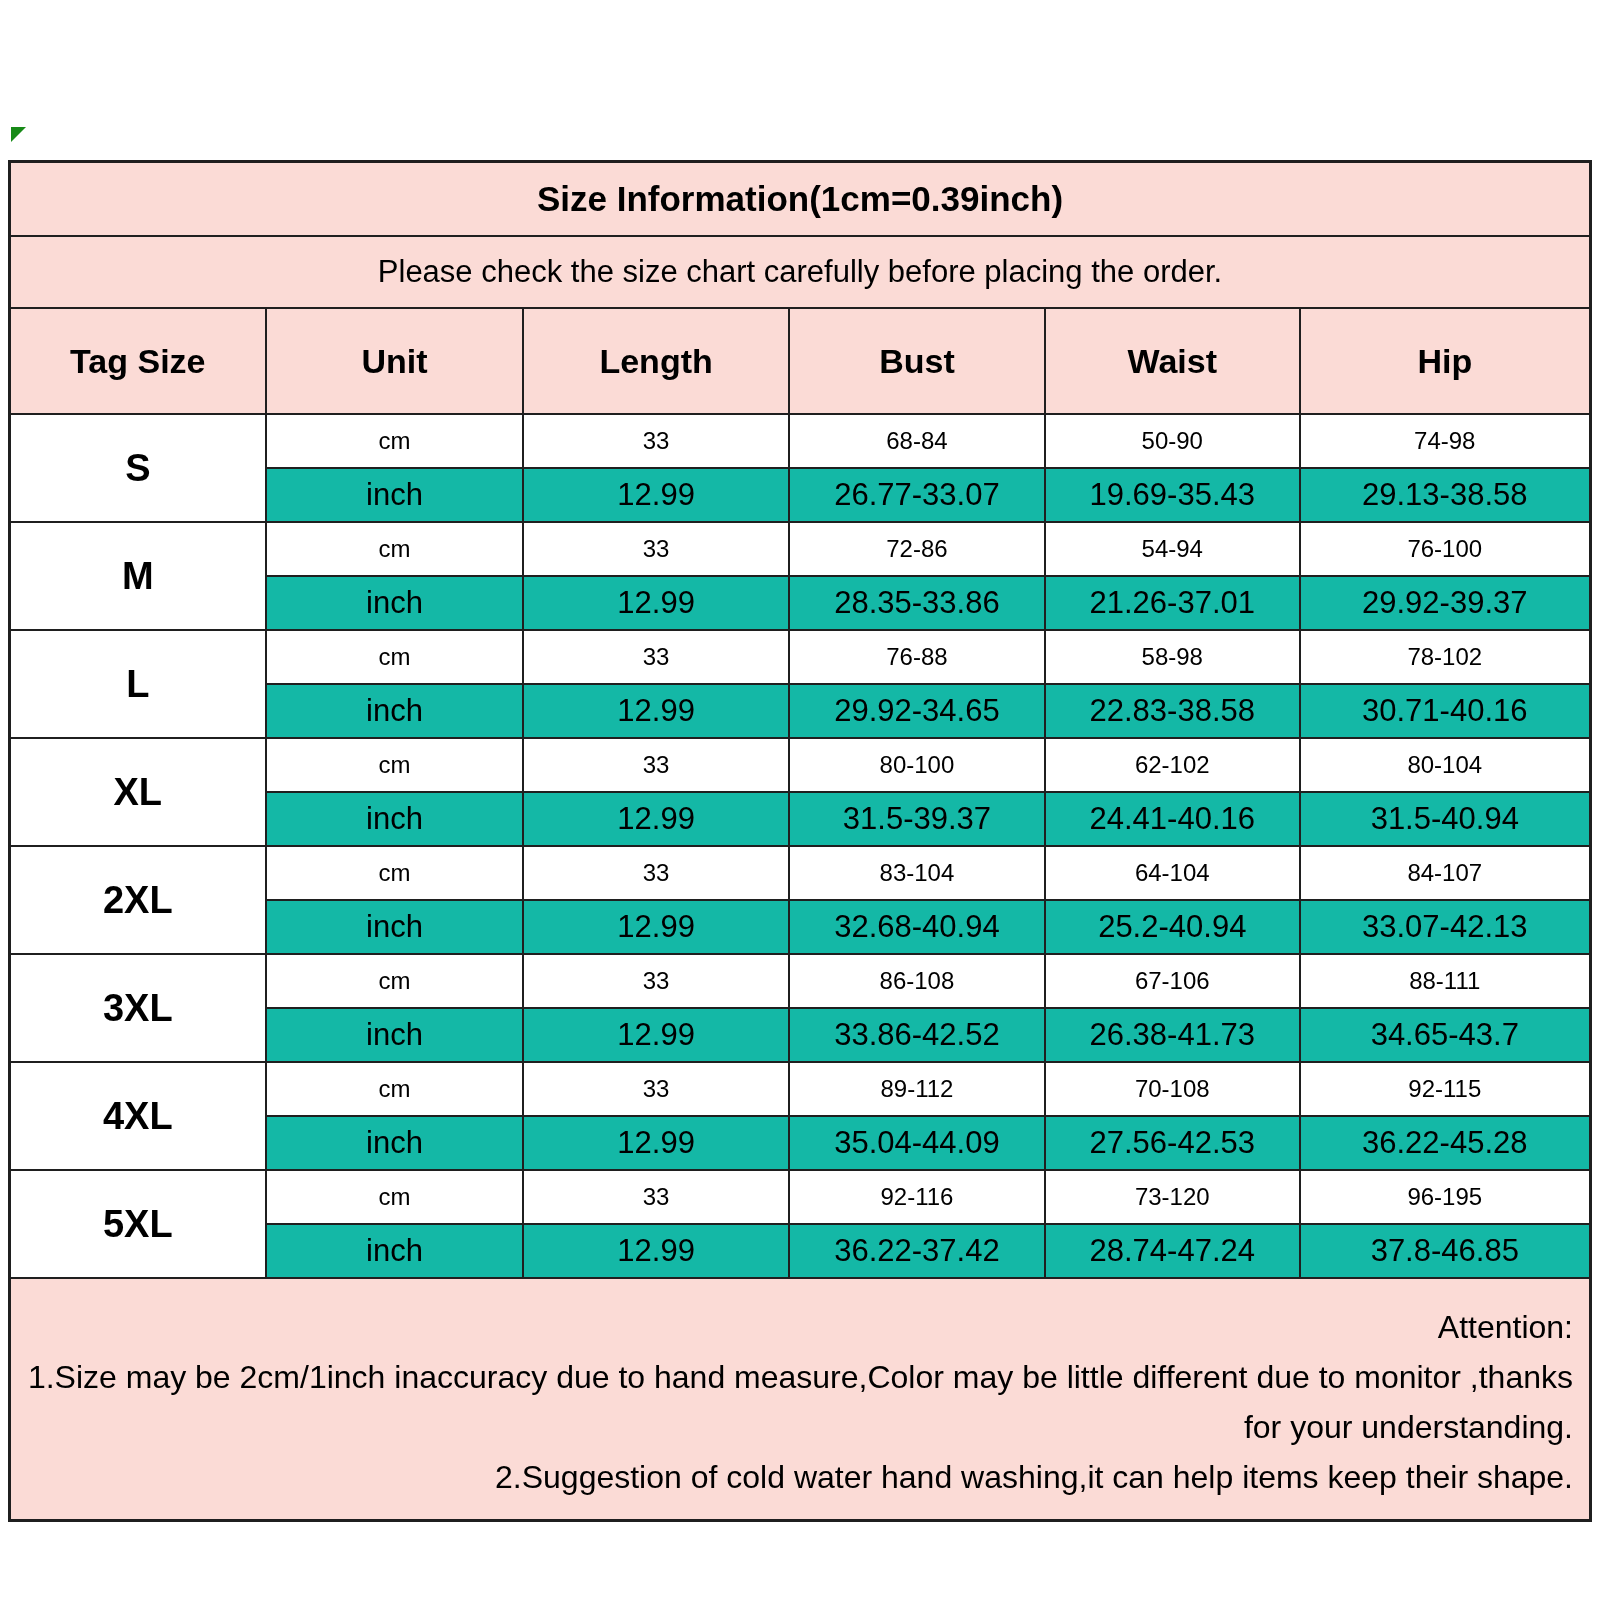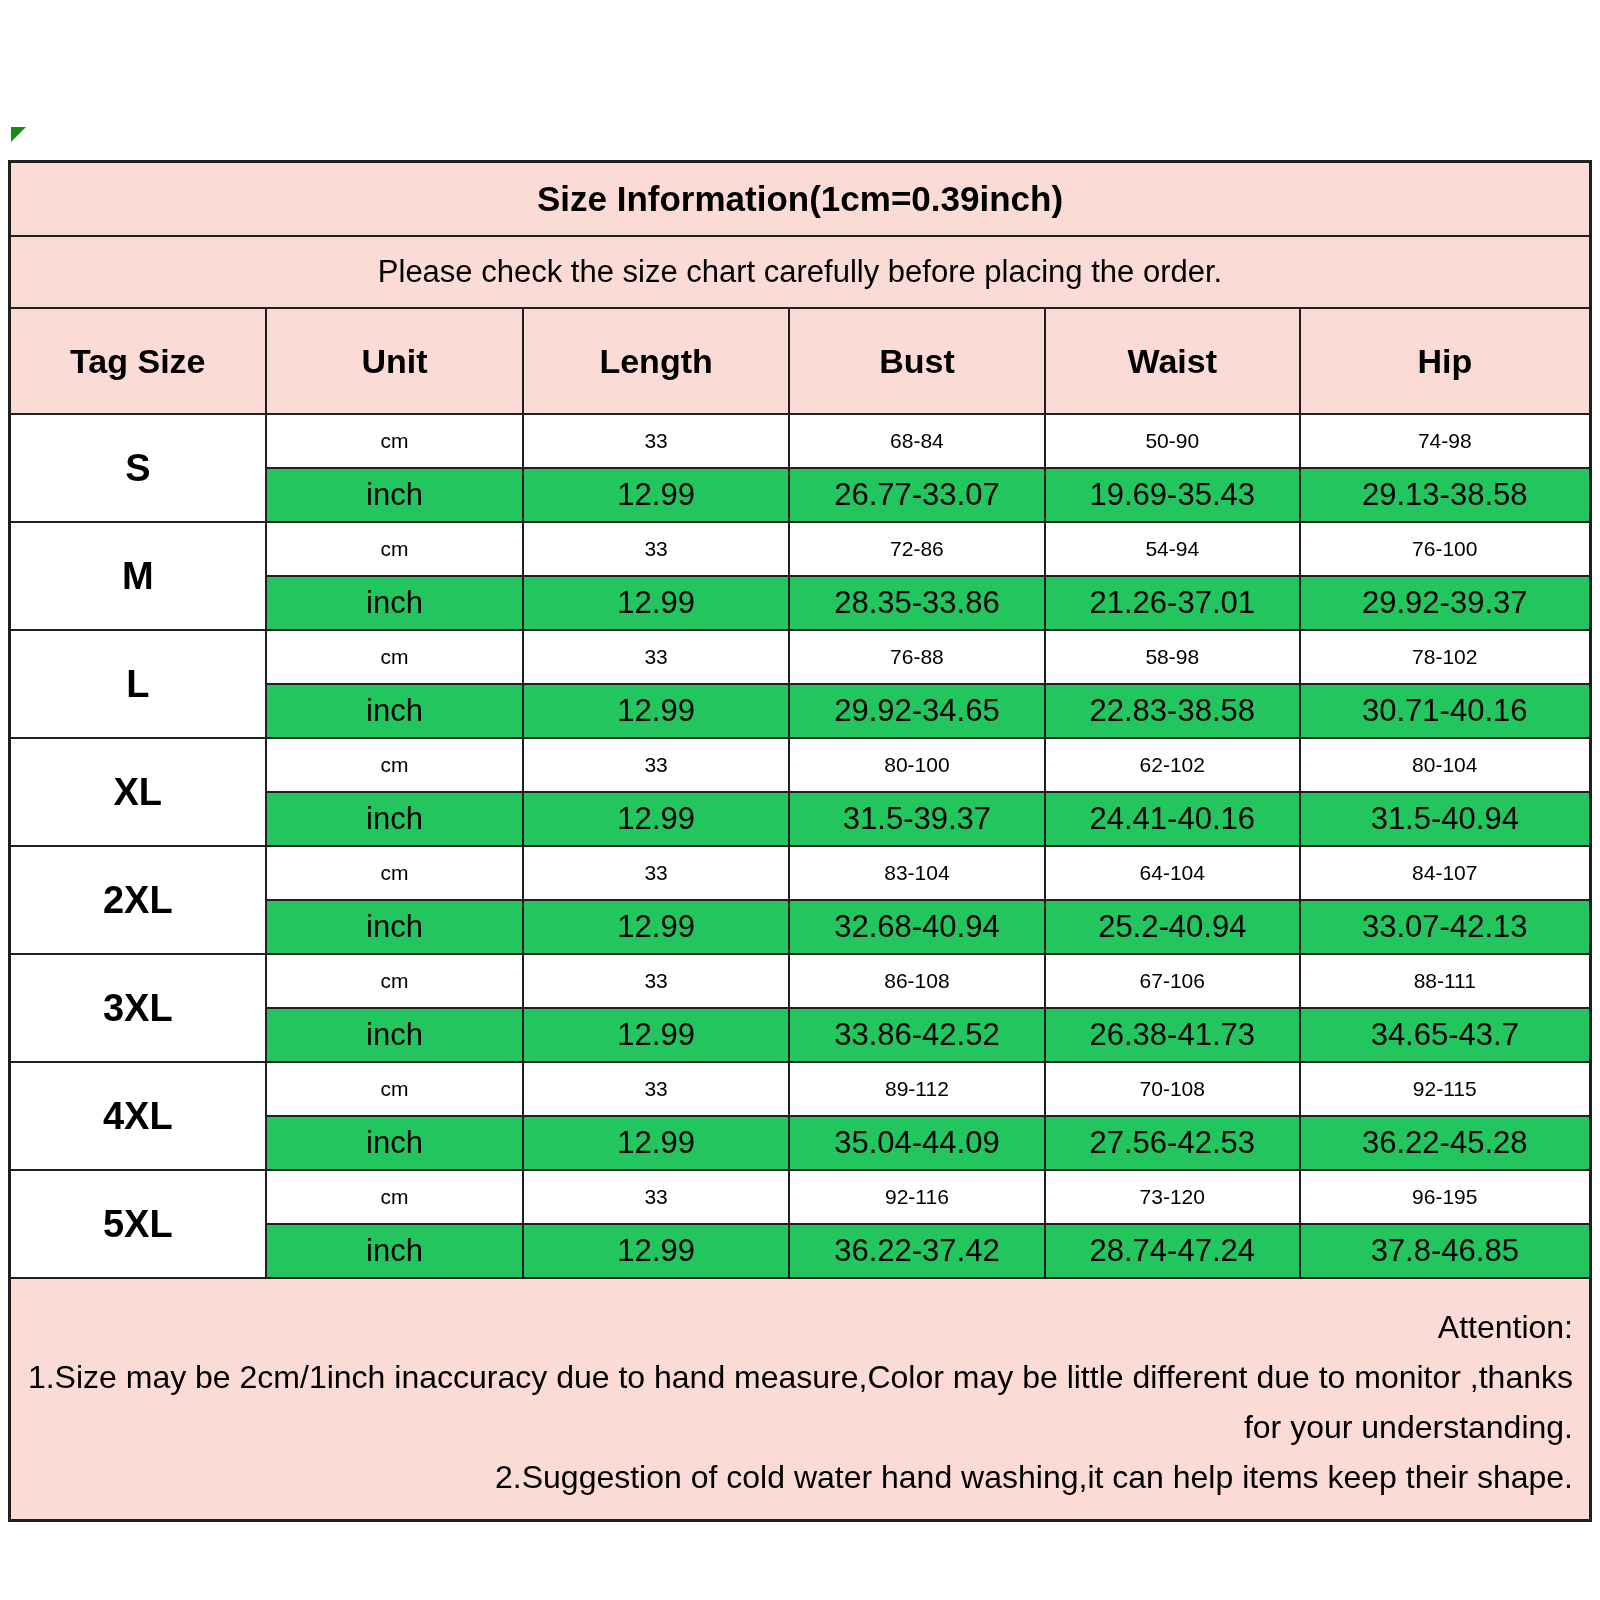--- a/index.html
+++ b/index.html
@@ -8,22 +8,22 @@
   table.size-table{
     position:absolute;left:8px;top:136px;width:1584px;
     border-collapse:collapse;table-layout:fixed;
     border:3px solid #1f1f1f;
     margin-top:24px;
   }
   td{border:2px solid #1f1f1f;text-align:center;vertical-align:middle;padding:0;overflow:hidden;}
   .title-cell{height:72px;font-weight:bold;font-size:35px;background:#fbdbd6;}
   .subtitle-cell{height:70px;font-size:31px;background:#fbdbd6;}
   .header-row td{height:104px;font-weight:bold;font-size:34px;background:#fbdbd6;text-align:center;}
-  .r-cm td{height:52px;font-size:21px;background:#ffffff;}
-  .r-inch td{height:52px;font-size:31px;background:#22c55e;}
+  .r-cm td{height:52px;font-size:24px;background:#ffffff;}
+  .r-inch td{height:52px;font-size:31px;background:#14b8a6;}
   td.size-cell{font-weight:bold;font-size:38px;background:#ffffff;}
   .attention-cell{
     background:#fbdbd6;text-align:right;font-size:32px;
     padding:24px 16px 16px 12px;line-height:1.56;
   }
   .green-corner{
     position:absolute;left:11px;top:127px;width:0;height:0;
     border-top:15px solid #178a17;border-right:15px solid transparent;
   }
 </style>

